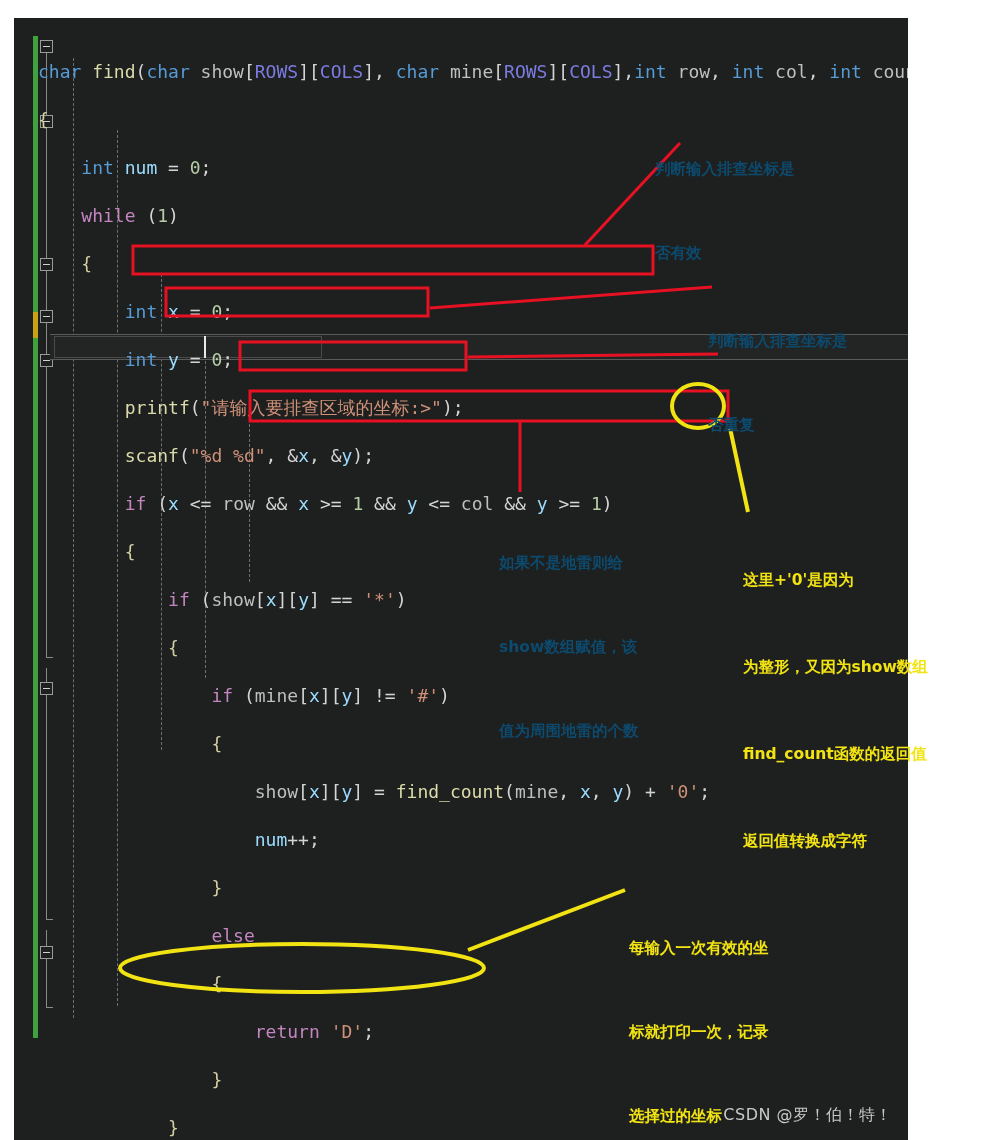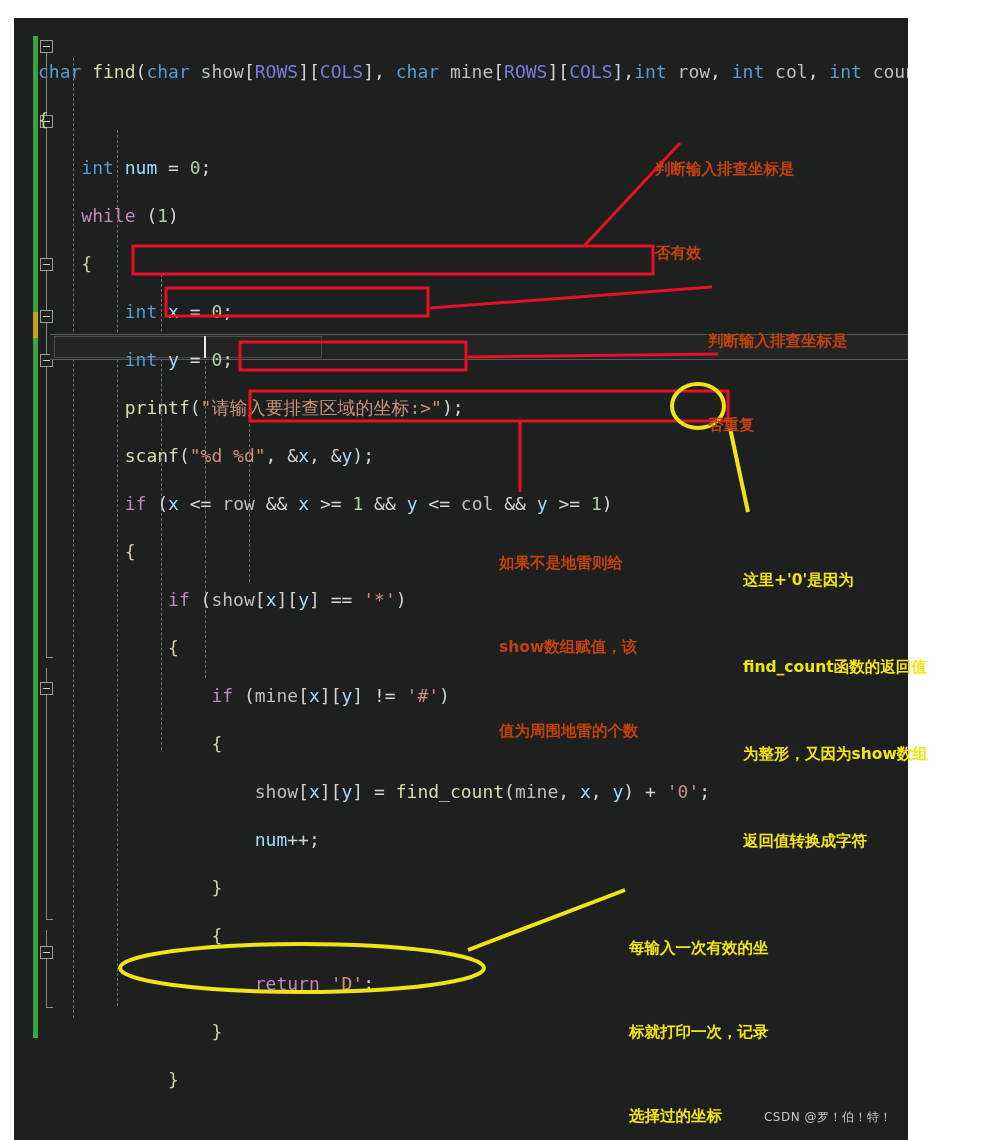--- a/index.html
+++ b/index.html
@@ -141,29 +141,29 @@
   }
 
   .anno-text {
     position: absolute;
     font-family: "DejaVu Sans", sans-serif;
     font-weight: bold;
     font-size: 15.5px;
     line-height: 28px;
     white-space: pre;
   }
-  .anno-red    { color: #c2410c; }
+  .anno-red    { color: #0c4a6e; }
   .anno-yellow { color: #f2e412; }
 
   #watermark {
     position: absolute;
     right: 16px; bottom: 14px;
     color: #c9c9c9;
     font-family: "DejaVu Sans", sans-serif;
-    font-size: 12px;
+    font-size: 16px;
     letter-spacing: 0.5px;
     white-space: pre;
   }
 </style>
 </head>
 <body>
 
 <div id="root">
 
   <div id="editor">
@@ -214,20 +214,21 @@
 <div class="ln">        <span class="fn">scanf</span><span class="pun">(</span><span class="str">"%d %d"</span><span class="pun">, </span><span class="op">&amp;</span><span class="var">x</span><span class="pun">, </span><span class="op">&amp;</span><span class="var">y</span><span class="pun">);</span></div>
 <div class="ln">        <span class="kw">if</span> <span class="pun">(</span><span class="var">x</span> <span class="op">&lt;=</span> <span class="par">row</span> <span class="op">&amp;&amp;</span> <span class="var">x</span> <span class="op">&gt;=</span> <span class="num">1</span> <span class="op">&amp;&amp;</span> <span class="var">y</span> <span class="op">&lt;=</span> <span class="par">col</span> <span class="op">&amp;&amp;</span> <span class="var">y</span> <span class="op">&gt;=</span> <span class="num">1</span><span class="pun">)</span></div>
 <div class="ln">        <span class="brc">{</span></div>
 <div class="ln">            <span class="kw">if</span> <span class="pun">(</span><span class="par">show</span><span class="pun">[</span><span class="var">x</span><span class="pun">][</span><span class="var">y</span><span class="pun">] </span><span class="op">==</span> <span class="str">'*'</span><span class="pun">)</span></div>
 <div class="ln">            <span class="brc">{</span></div>
 <div class="ln">                <span class="kw">if</span> <span class="pun">(</span><span class="par">mine</span><span class="pun">[</span><span class="var">x</span><span class="pun">][</span><span class="var">y</span><span class="pun">] </span><span class="op">!=</span> <span class="str">'#'</span><span class="pun">)</span></div>
 <div class="ln">                <span class="brc">{</span></div>
 <div class="ln">                    <span class="par">show</span><span class="pun">[</span><span class="var">x</span><span class="pun">][</span><span class="var">y</span><span class="pun">] </span><span class="op">=</span> <span class="fn">find_count</span><span class="pun">(</span><span class="par">mine</span><span class="pun">, </span><span class="var">x</span><span class="pun">, </span><span class="var">y</span><span class="pun">) </span><span class="op">+</span> <span class="str">'0'</span><span class="pun">;</span></div>
 <div class="ln">                    <span class="var">num</span><span class="op">++</span><span class="pun">;</span></div>
 <div class="ln">                <span class="brc">}</span></div>
+<div class="ln">                <span class="kw">else</span></div>
 <div class="ln">                <span class="brc">{</span></div>
 <div class="ln">                    <span class="kw">return</span> <span class="str">'D'</span><span class="pun">;</span></div>
 <div class="ln">                <span class="brc">}</span></div>
 <div class="ln">            <span class="brc">}</span></div>
 
 
 
 
 
 
@@ -282,22 +283,22 @@
 
 
   <div class="anno-text anno-red" style="left:499px; top:493px;">
     <div>如果不是地雷则给</div>
     <div>show数组赋值，该</div>
     <div>值为周围地雷的个数</div>
   </div>
 
   <div class="anno-text anno-yellow" style="left:743px; top:508px; line-height:29px;">
     <div>这里+'0'是因为</div>
+    <div>为整形，又因为show数组</div>
     <div>find_count函数的返回值</div>
-    <div>为整形，又因为show数组</div>
     <div>返回值转换成字符</div>
   </div>
 
   <div class="anno-text anno-yellow" style="left:629px; top:878px;">
     <div>每输入一次有效的坐</div>
     <div>标就打印一次，记录</div>
     <div>选择过的坐标</div>
   </div>
 
 </div>

